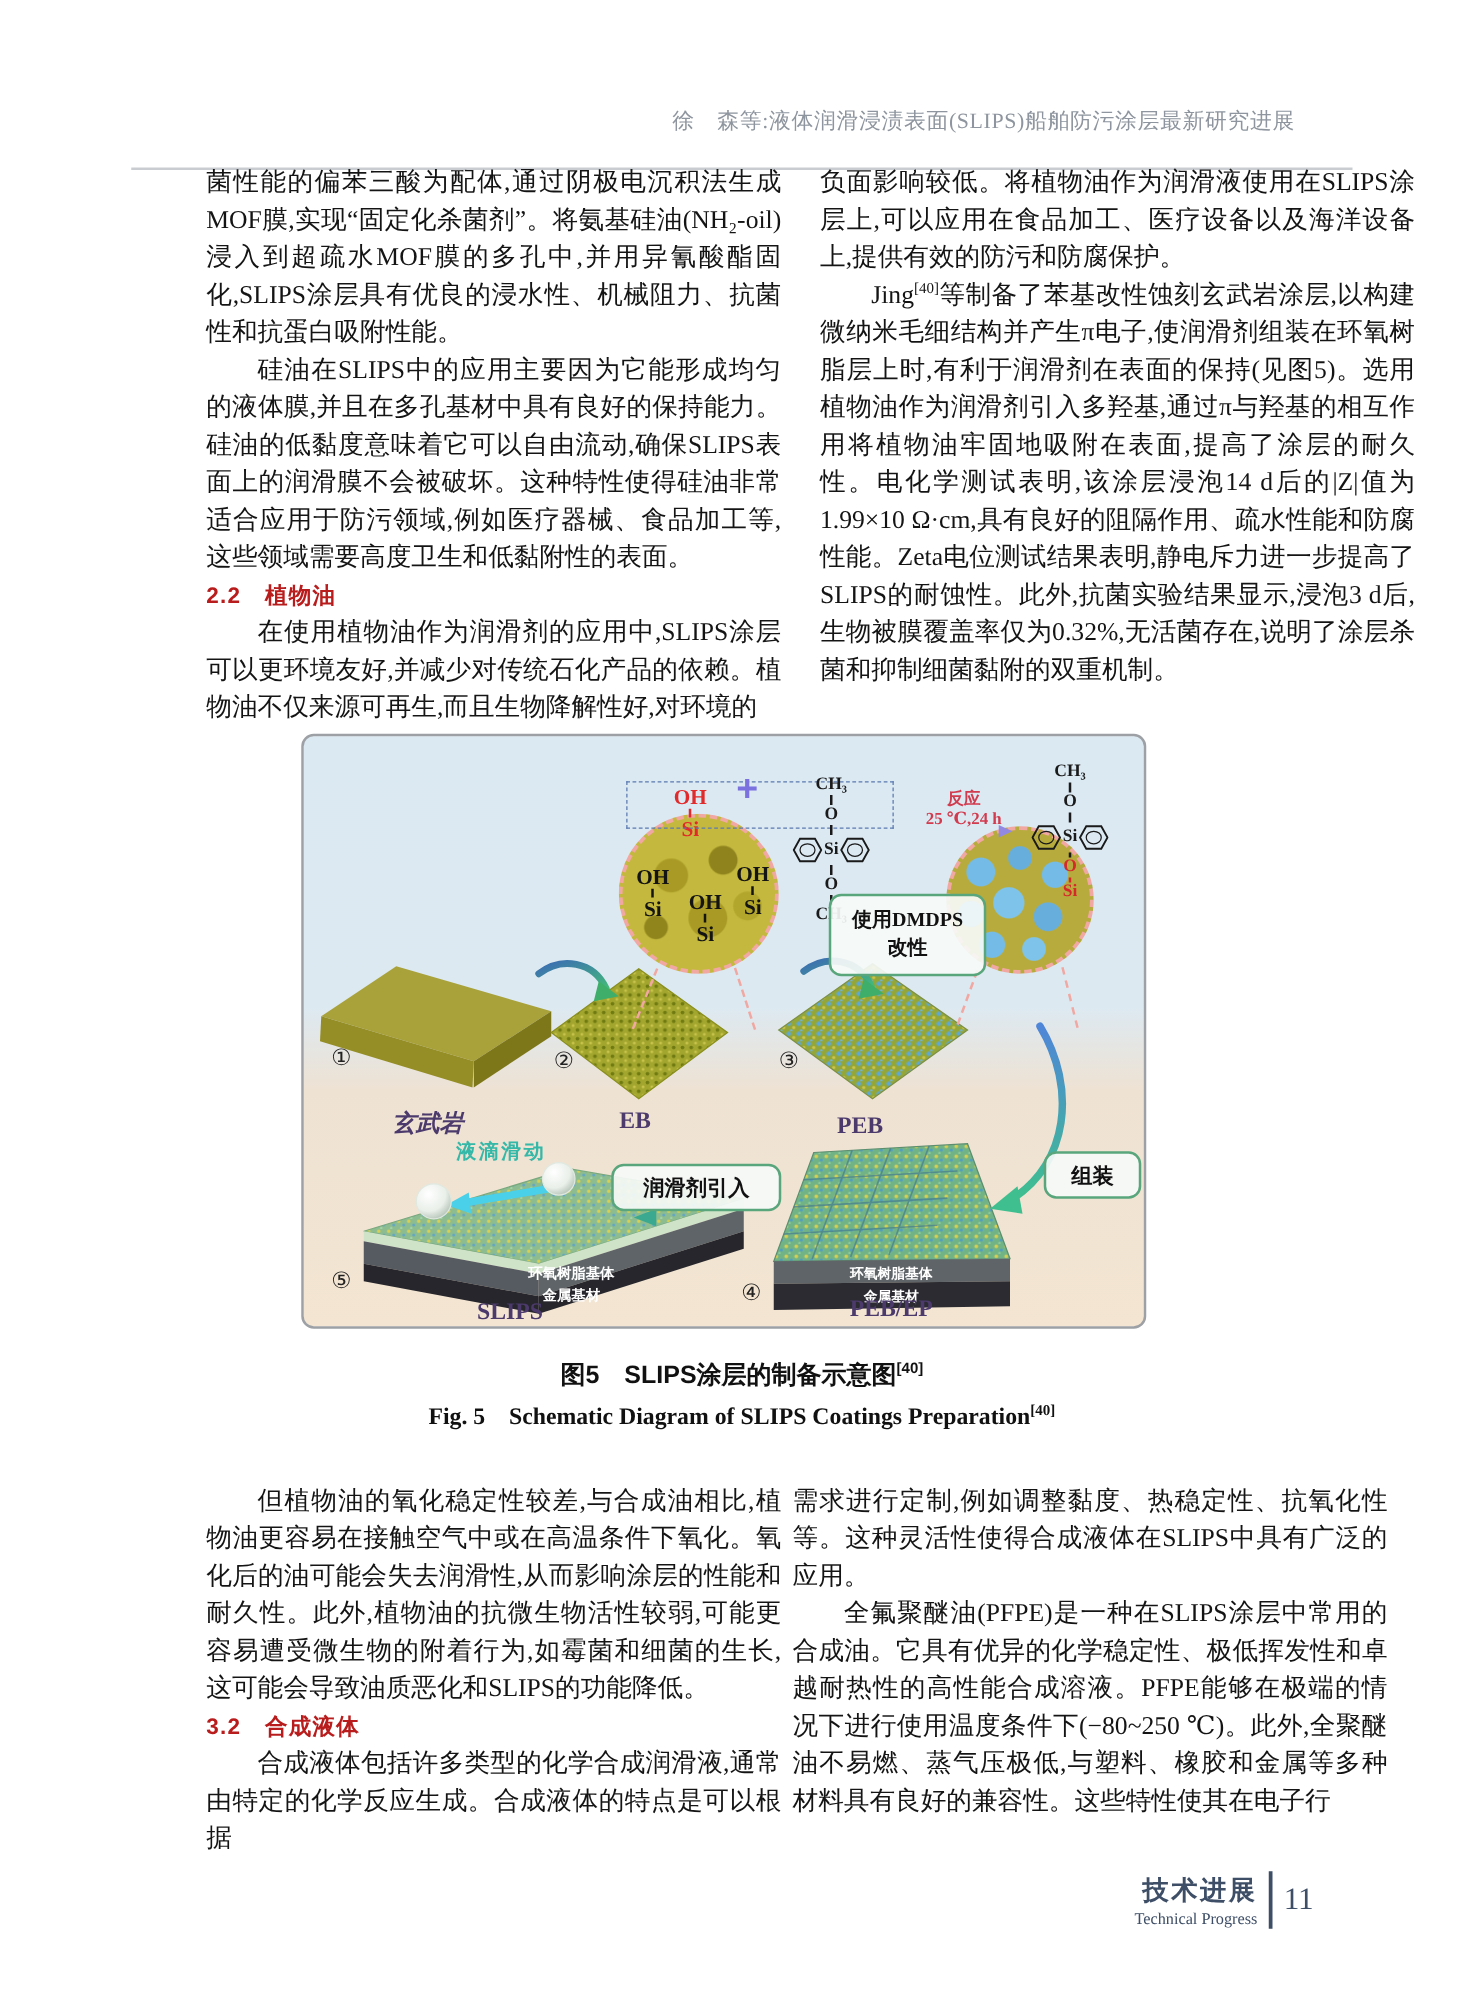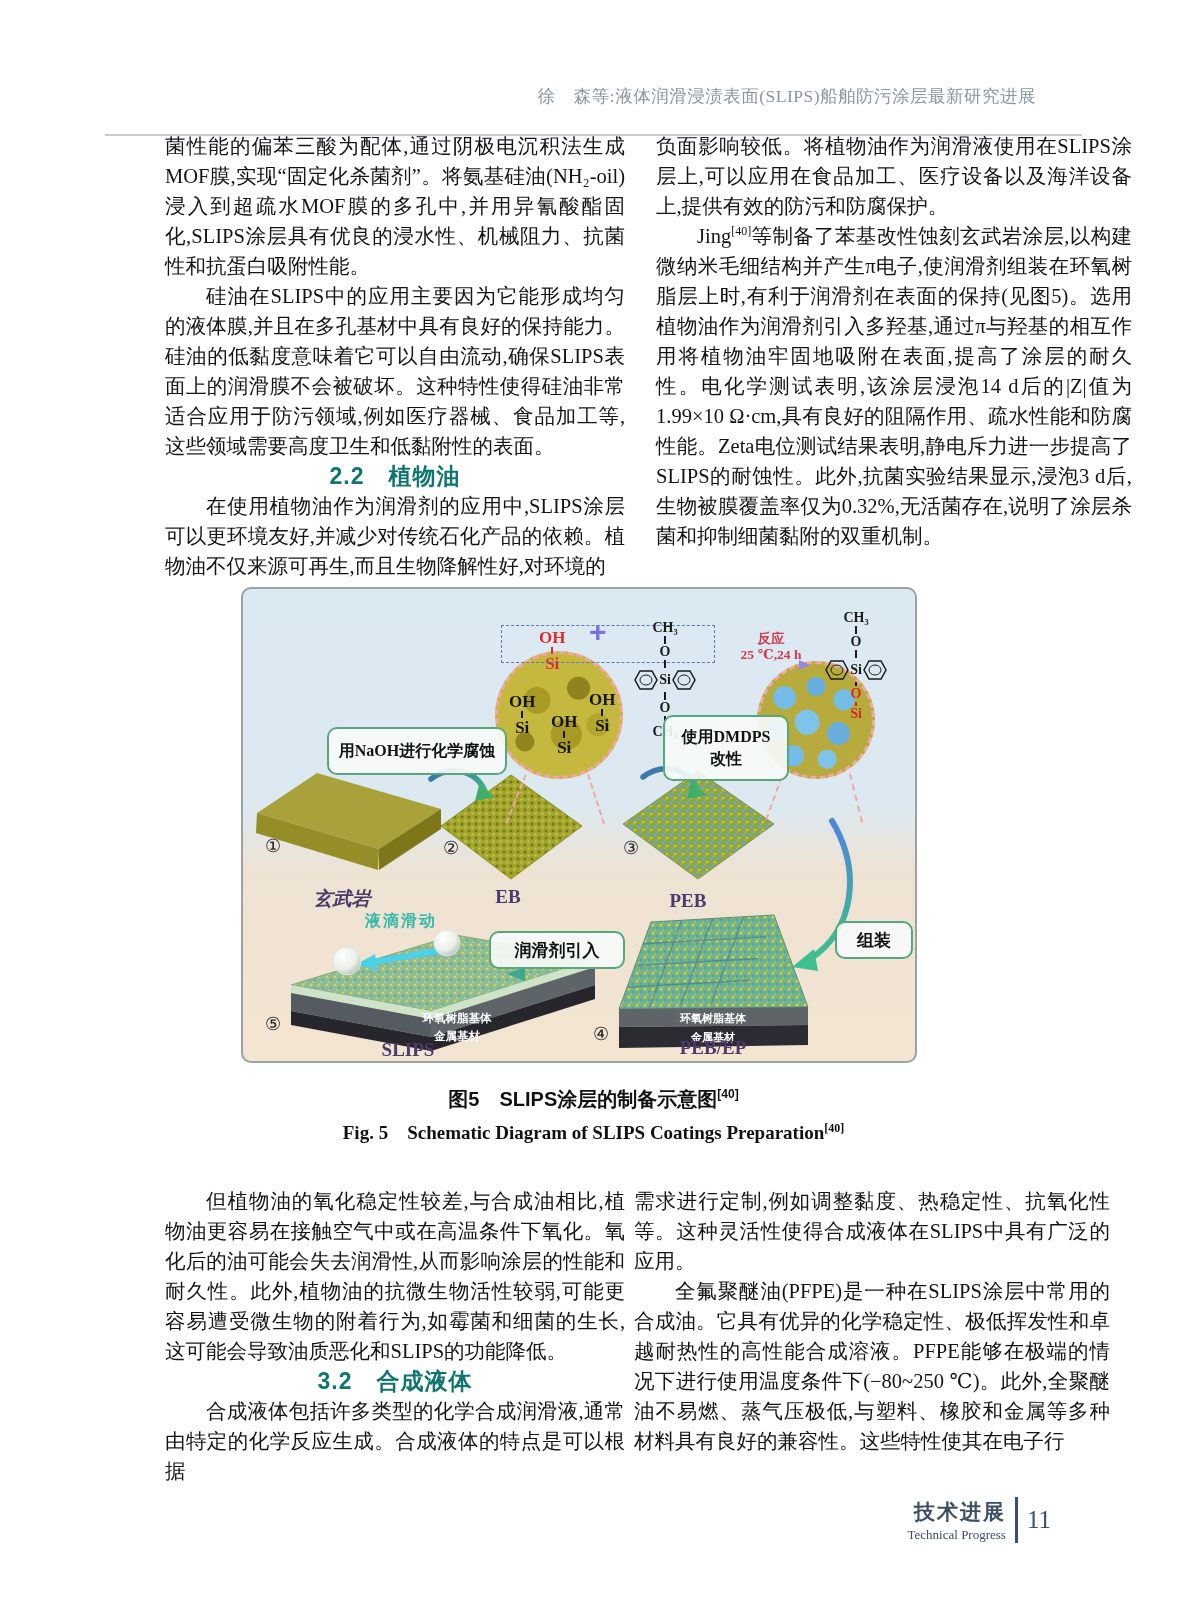--- a/index.html
+++ b/index.html
@@ -16,21 +16,21 @@
   #running-head span{
     font-size:17.5px;color:#8e959e;letter-spacing:.5px;margin-right:46px;
     font-family:"Liberation Serif","DejaVu Serif",serif;
   }
   
   .col{position:absolute;font-size:20.5px;line-height:30px;text-align:justify;color:#141414;margin-left:45px;}
   .col p{margin:0;}
   .col p.indent{text-indent:2em;}
   .sec-head{
     font-family:"Liberation Sans","DejaVu Sans",sans-serif;font-weight:bold;
-    color:#0f766e;font-size:23px;margin:1px 0;letter-spacing:1px;text-align:center;
+    color:#b91c1c;font-size:18px;margin:1px 0;letter-spacing:1px;text-align:left;
   }
   sup{font-size:12px;line-height:0;}
   #col-tl{left:120px;top:131px;width:460px;}
   #col-tr{left:611px;top:131px;width:476px;}
   #col-bl{left:120px;top:1186px;width:460px;}
   #col-br{left:589px;top:1186px;width:476px;}
   
   #figure{
     position:absolute;left:241px;top:587px;width:672px;height:472px;
     border:2px solid #9da1a5;border-radius:10px;overflow:hidden;
@@ -373,23 +373,20 @@
     <defs>
       <linearGradient id="grad-d" x1="0" y1="0" x2="1" y2="0">
         <stop offset="0%" stop-color="#3aa98f"></stop>
           <stop offset="100%" stop-color="#4f86d8"></stop>
       </linearGradient>
     </defs>
     <line x1="112" y1="9" x2="18" y2="9" stroke="url(#grad-d)" stroke-width="6.5"></line>
     <polygon points="20,2 2,9 20,16" fill="#3aa98f"></polygon>
   </svg>
 
-  <div class="greenbox" id="box-etch">
-    <div>用NaOH进行化学腐蚀</div>
-  </div>
   <div class="greenbox" id="box-modify">
     <div>使用DMDPS</div>
     <div>改性</div>
   </div>
   <div class="greenbox" id="box-assemble">
     <div>组装</div>
   </div>
   <div class="greenbox" id="box-lubricant">
     <div>润滑剂引入</div>
   </div>

